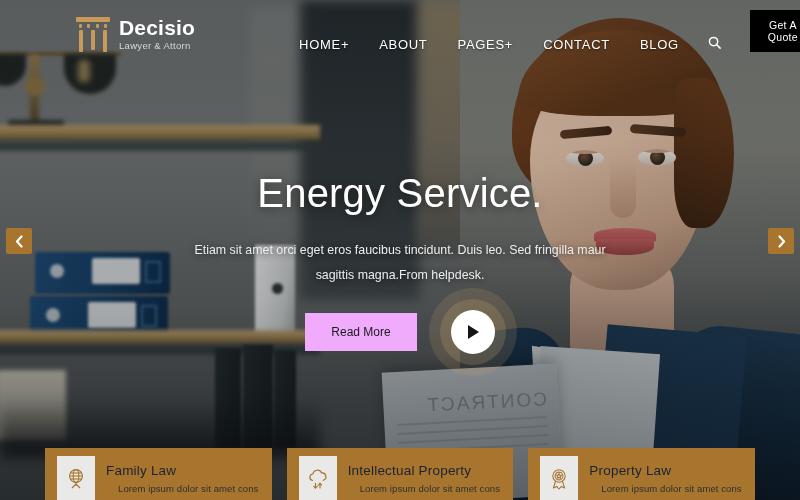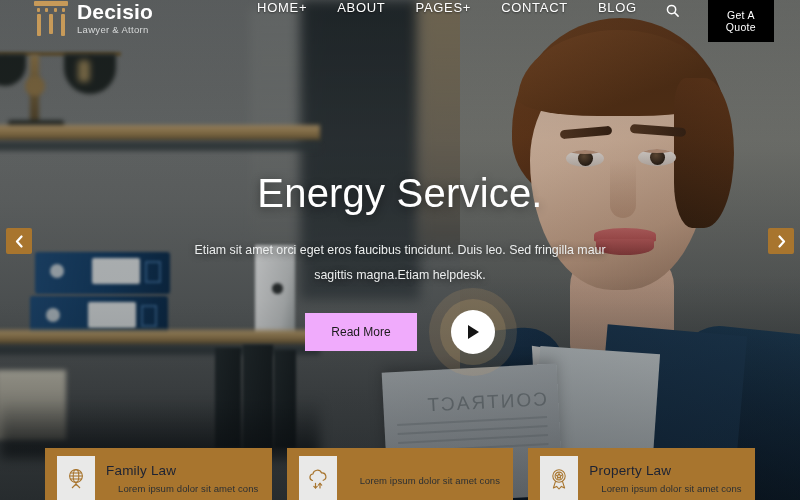--- a/index.html
+++ b/index.html
@@ -149,21 +149,21 @@
   .sleeve { position:absolute; left:600px; top:330px; width:140px; height:170px;
     background:linear-gradient(200deg,#1e3b55,#132b42); transform:rotate(5deg); }
 
   
   .hero-scrim { position:absolute; inset:0;
     background:linear-gradient(180deg,rgba(10,14,18,.30) 0%,rgba(10,14,18,.18) 28%,
       rgba(8,12,16,.22) 60%,rgba(6,10,14,.42) 100%); }
 
   
   .header { position:absolute; left:0; top:0; width:669px; height:52px;
-    display:flex; align-items:flex-start; z-index:40; }
+    display:flex; align-items:flex-end; z-index:40;padding-left:42px; }
   .brand { display:flex; align-items:center; gap:9px; margin-left:34px; }
   .pillar { width:34px; height:36px; position:relative; }
   .pillar-top { position:absolute; left:0; top:1px; width:34px; height:5px;
     background:#c79a59; border-radius:1px; }
   .pillar-dots { position:absolute; left:3px; top:8px; width:28px; height:4px;
     display:flex; justify-content:space-between; }
   .pillar-dots i { width:3px; height:4px; background:#c79a59; border-radius:1px; }
   .pillar-cols { position:absolute; left:3px; top:14px; width:28px; height:22px;
     display:flex; justify-content:space-between; }
   .pillar-cols i { width:4px; height:22px; background:#c79a59; border-radius:1px; }
@@ -343,21 +343,21 @@
     <button class="quote-btn">Get A Quote</button>
   </div>
 
   <div class="hero">
     <h1>
       <br>
       <span>Energy Service.</span>
     </h1>
     <p>
       <span>Etiam sit amet orci eget eros faucibus tincidunt. Duis leo. Sed fringilla maur</span><br>
-      <span>sagittis magna.Etiam helpdesk.</span>
+      <span>sagittis magna.From helpdesk.</span>
     </p>
     <div class="hero-actions">
       <button class="read-more">Read More</button>
       <div class="play-wrap">
         <div class="play-ring"></div>
         <div class="play-ring2"></div>
         <div class="play-btn">
           <svg width="14" height="16" viewBox="0 0 14 16">
             <polygon points="2,1 13,8 2,15" fill="#141414"></polygon>
           </svg>
@@ -402,20 +402,21 @@
       <div class="card-ico">
         <svg width="24" height="24" viewBox="0 0 24 24" fill="none" stroke="#a8752e" stroke-width="1.2" stroke-linecap="round">
           <path d="M6.5 13.5a3.3 3.3 0 0 1 .4-6.5 4.6 4.6 0 0 1 8.7-1.1 3.8 3.8 0 0 1 1.6 7.4"></path>
           <polyline points="9.5,16.4 9.5,21"></polyline>
           <polyline points="7.8,19.3 9.5,21 11.2,19.3"></polyline>
           <polyline points="14,21 14,16.4"></polyline>
           <polyline points="12.3,18.1 14,16.4 15.7,18.1"></polyline>
         </svg>
       </div>
       <div class="card-txt">
+        <div class="card-title">Intellectual Property</div>
         <div class="card-desc">Lorem ipsum dolor sit amet cons</div>
       </div>
     </div>
 
     <div class="card">
       <div class="card-ico">
         <svg width="24" height="24" viewBox="0 0 24 24" fill="none" stroke="#a8752e" stroke-width="1.1" stroke-linejoin="round">
           <circle cx="12" cy="9" r="6.2"></circle>
           <circle cx="12" cy="9" r="3.9"></circle>
           <polygon points="12,6.6 12.8,8.2 14.5,8.4 13.2,9.6 13.6,11.3 12,10.5 10.4,11.3 10.8,9.6 9.5,8.4 11.2,8.2"></polygon>

